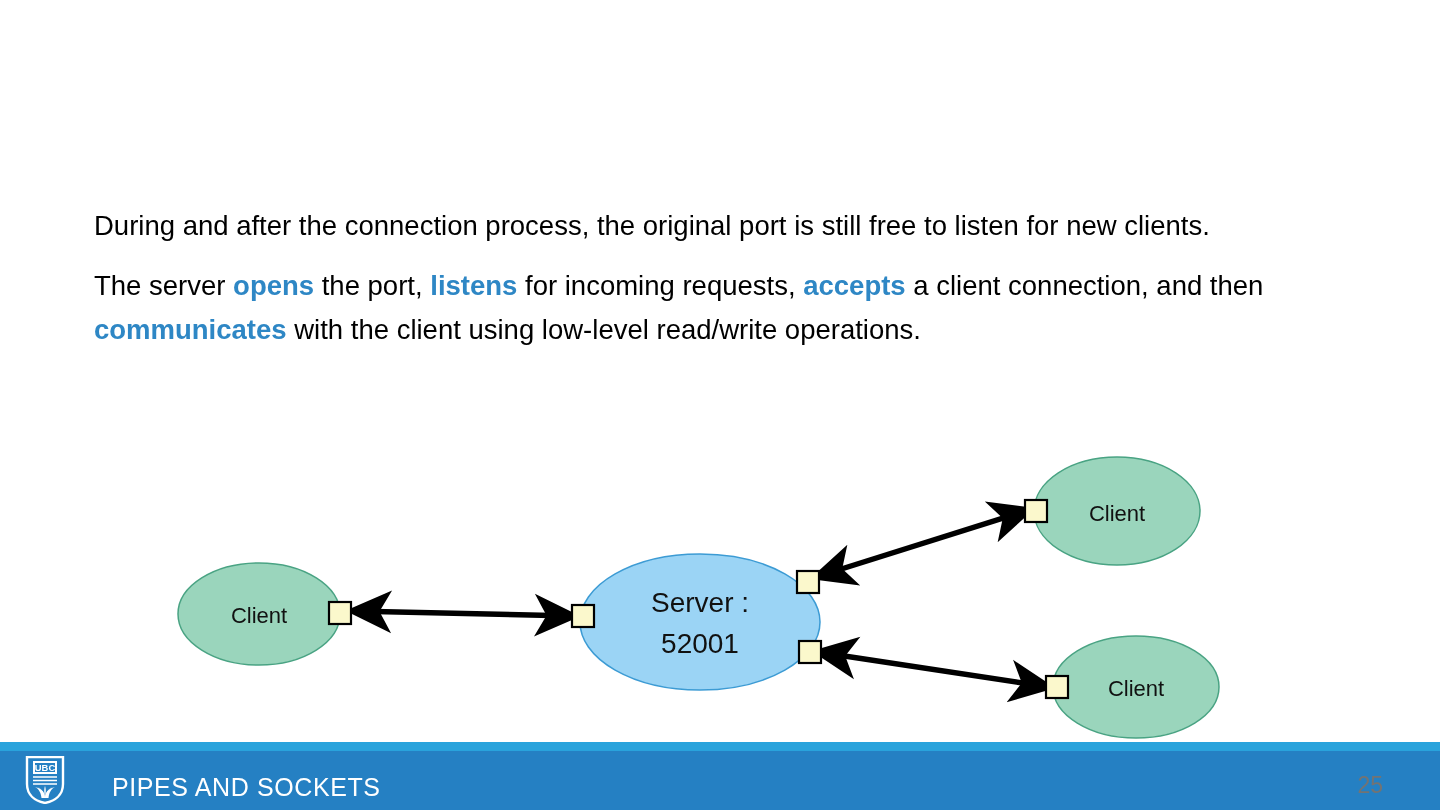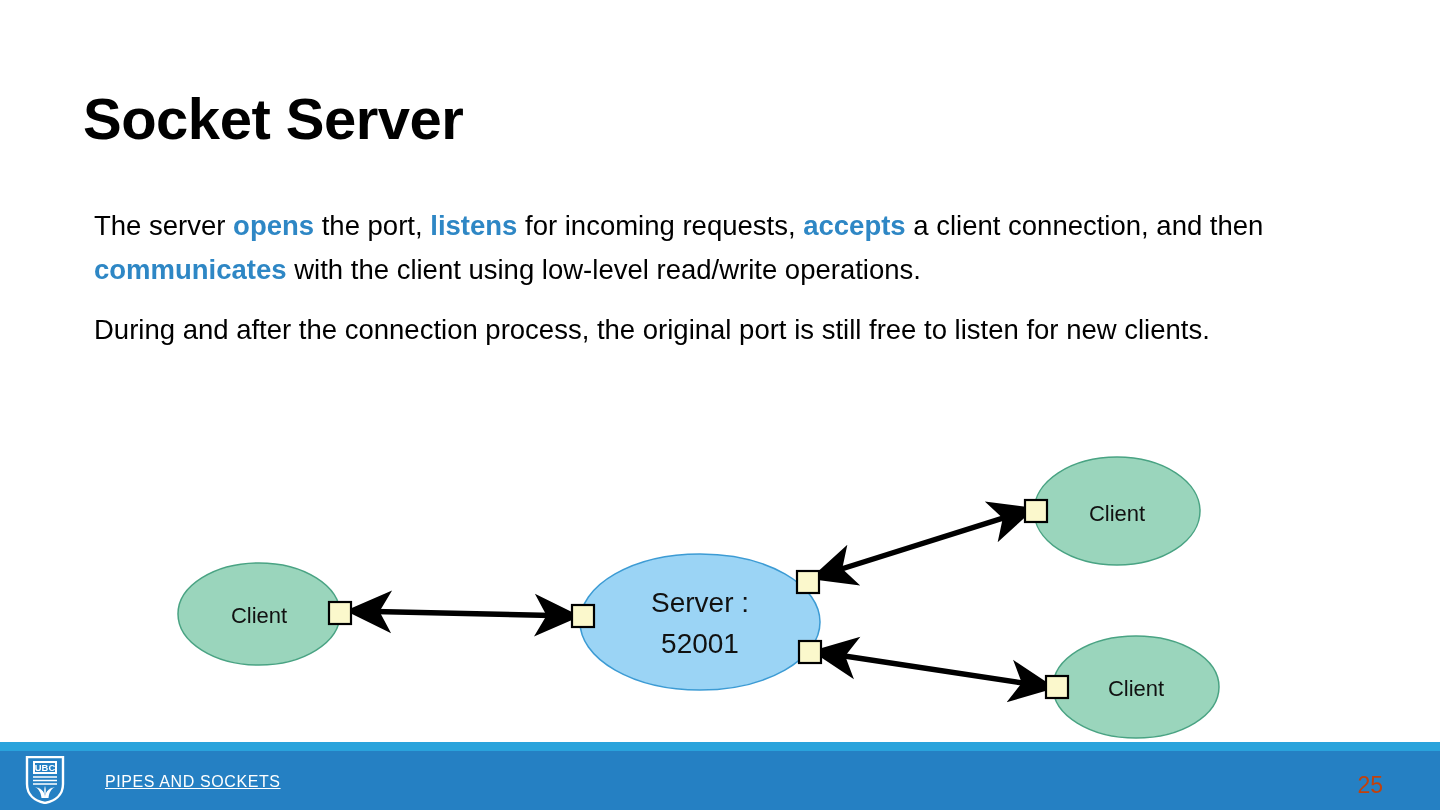--- a/index.html
+++ b/index.html
@@ -93,46 +93,44 @@
   .footer-logo {
     position: absolute;
     left: 25px;
     top: 756px;
     width: 40px;
     height: 48px;
     text-align: center;
   }
   .footer-title {
     position: absolute;
-    left: 105px;
+    left: 112px;
     top: 773px;
-    font-size: 16px;
+    font-size: 25px;
     color: #FFFFFF;
     letter-spacing: 0.6px;
     font-weight: normal;
-    text-decoration: underline;
   }
   .footer-page {
     position: absolute;
     right: 57px;
     top: 772px;
     font-size: 23px;
-    color: #c2410c;
+    color: #737373;
   }
 </style>
 </head>
 <body>
 
 <div class="slide">
 
-  <div class="slide-title">Socket Server</div>
 
   <div class="body-block">
+    <p class="para p2" id="para-2"><span>During and after the connection process, the original port is still free to listen for new clients.</span></p>
     <p class="para p1" id="para-1"><span>The server </span><span class="kw">opens</span><span> the port, </span><span class="kw">listens</span><span> for incoming requests, </span><span class="kw">accepts</span><span> a client connection, and then </span><span class="kw">communicates</span><span> with the client using low-level read/write operations.</span></p>
-    <p class="para p2" id="para-2"><span>During and after the connection process, the original port is still free to listen for new clients.</span></p>
   </div>
 
   <div class="diagram">
     <svg width="1440" height="320" viewBox="0 430 1440 320" xmlns="http://www.w3.org/2000/svg">
       <defs>
         <marker id="arrowEnd" markerWidth="9" markerHeight="9" refX="7.2" refY="4.5" orient="auto" markerUnits="strokeWidth">
           <path d="M0,0.6 L8.4,4.5 L0,8.4 L2.2,4.5 Z" fill="#000000"></path>
         </marker>
         <marker id="arrowStart" markerWidth="9" markerHeight="9" refX="1.2" refY="4.5" orient="auto" markerUnits="strokeWidth">
           <path d="M8.4,0.6 L0,4.5 L8.4,8.4 L6.2,4.5 Z" fill="#000000"></path>

